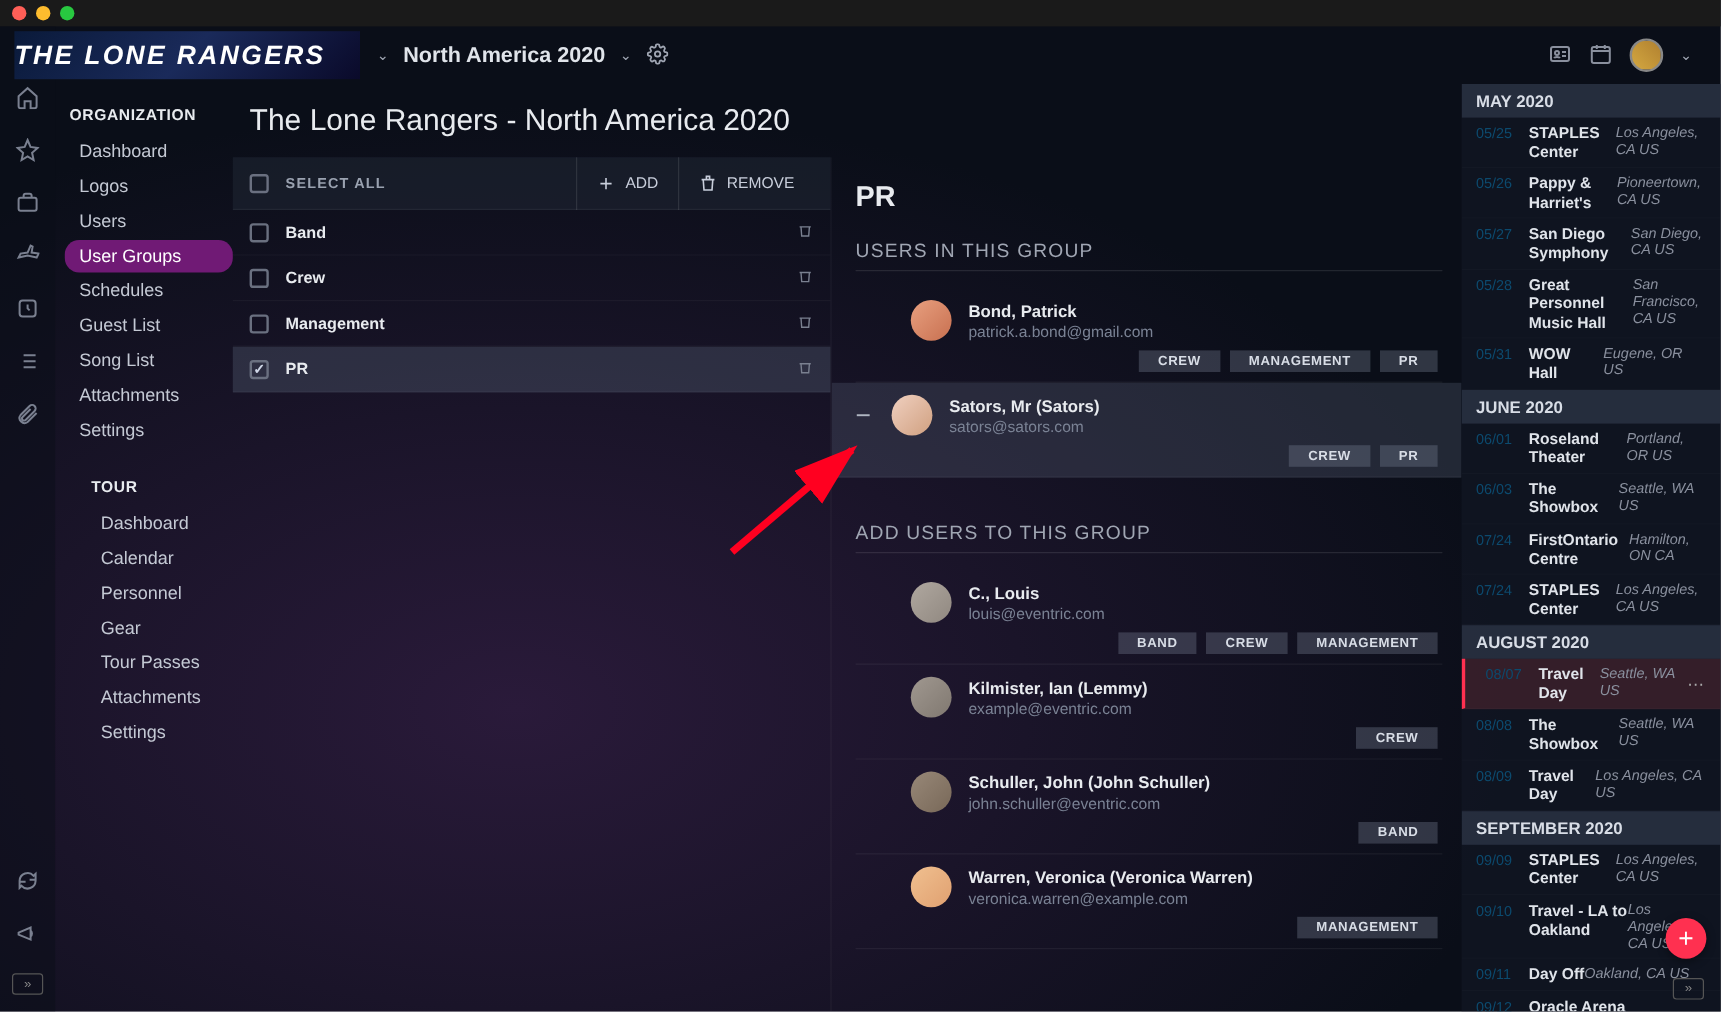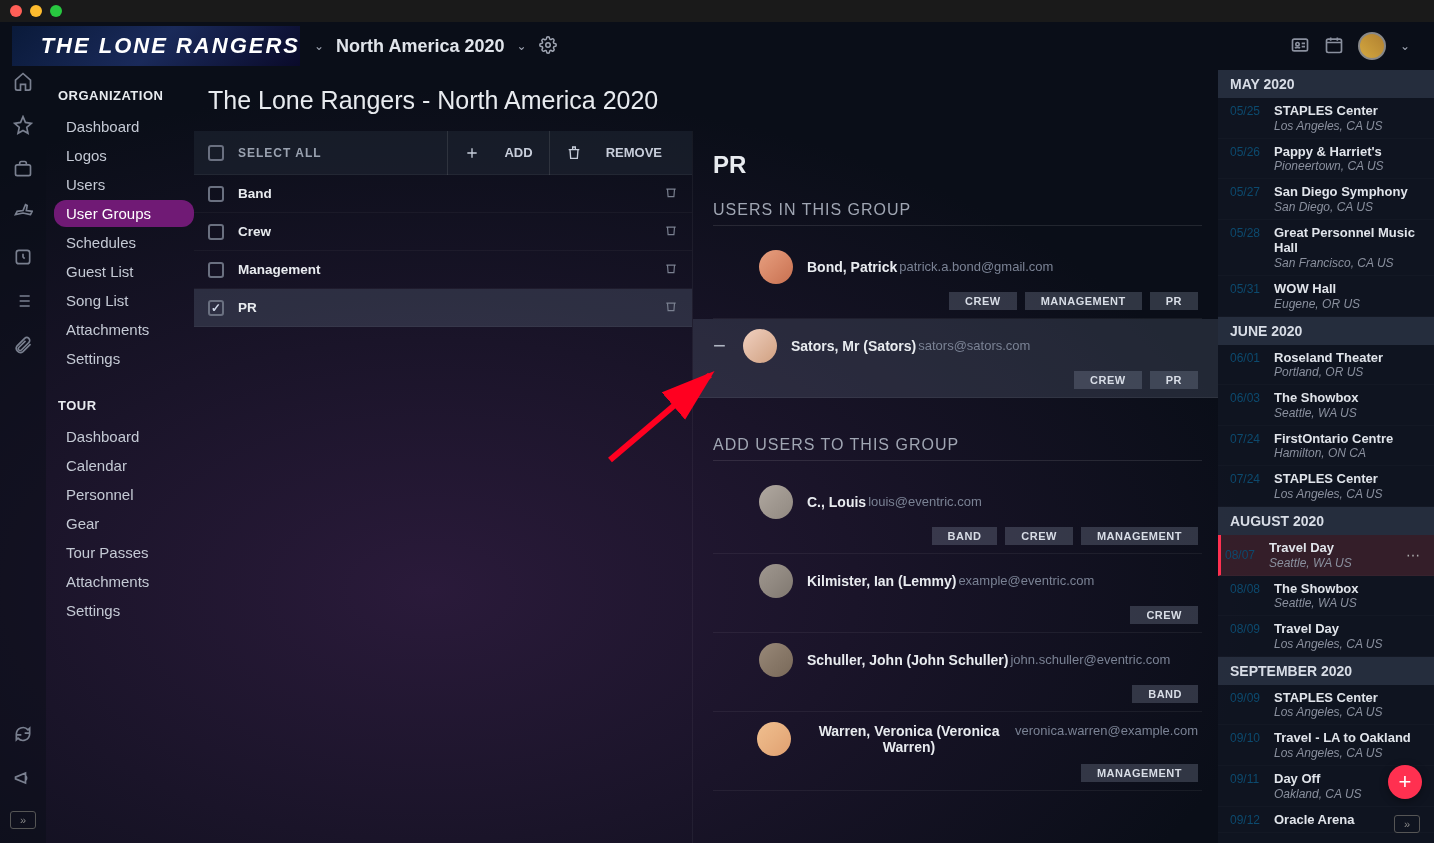--- a/index.html
+++ b/index.html
@@ -51,55 +51,55 @@
   display: flex;
   align-items: center;
   padding: 0 14px;
 }
 .logo-box {
   width: 288px;
   height: 40px;
   margin-left: -48px;
   margin-right: 0px;
   background: linear-gradient(135deg,#0a1a3a,#1a2a5a,#0a0a2a);
-  display:flex;align-items:center;justify-content:flex-end;
+  display:flex;align-items:center;justify-content:flex-start;
 }
 .logo-text { font-weight: 900; font-size: 22px; letter-spacing: 2px; color:#fff; font-family: Impact, "Arial Black", sans-serif; font-style: italic;}
 .tour-selector { display:flex;align-items:center;gap:12px;padding-left:14px;}
 .chev { color:#a0a6b3; font-size:12px; cursor:pointer;}
 .tour-name { color:#e0e4ea; font-size:18px; cursor:pointer;font-weight:bold;}
 .gear-ic { color:#a0a6b3; cursor:pointer;}
 .header-spacer{flex:1;}
 .header-right { display:flex;align-items:center;gap:14px;padding-right:10px;}
 .hdr-ic{color:#8a909e;cursor:pointer;}
 .avatar-sm{width:28px;height:28px;border-radius:50%;background:linear-gradient(45deg,#d4a840,#b08030);border:2px solid #888;}
 
 
 .body-row { flex:1; display:flex; min-height:0;}
 
 
 .sidebar { width: 148px; padding: 18px 0 0 8px; }
 .sb-heading { font-size: 13px; font-weight: 700; color:#e8ebef; letter-spacing:.5px; margin-bottom:10px; padding-left:4px;}
 .sb-item { font-size: 15px; color:#c4c9d4; padding: 5px 10px 5px 12px; border-radius: 12px; cursor:pointer; margin-bottom: 2px;}
 .sb-item.active { background:#701a75; color:#fff;}
-.sb-section2 { margin-top: 26px; }
+.sb-section2 { margin-top: 26px; margin-left: 18px; }
 
 
 .center { flex:1; display:flex; min-width:0; flex-direction: column;}
 .page-title { font-size: 25px; color:#e8ebef; padding: 16px 0 16px 14px; font-weight: 400;}
 .center-body { flex:1; display:flex; min-height:0;}
 
 
 .group-col { width: 498px; display:flex;flex-direction:column;}
 .list-toolbar { height:44px; background: rgba(30,36,50,.6); display:flex;align-items:center;padding:0 14px;border-bottom:1px solid rgba(255,255,255,.05);}
 .chk { width:16px;height:16px;border:2px solid #6a7080;border-radius:3px;margin-right:14px;cursor:pointer;display:flex;align-items:center;justify-content:center;}
 .chk.checked::after{content:"✓";color:#d0d8e8;font-size:12px;font-weight:bold;}
 .select-all-label{font-size:12px;font-weight:700;color:#9aa2b0;letter-spacing:1px;}
 .tb-spacer{flex:1;}
-.tb-btn{display:flex;align-items:center;gap:24px;padding:0 16px;height:44px;border-left:1px solid rgba(255,255,255,.1);color:#c8cedb;font-size:13px;font-weight:700;cursor:pointer;}
+.tb-btn{display:flex;align-items:center;gap:8px;padding:0 16px;height:44px;border-left:1px solid rgba(255,255,255,.1);color:#c8cedb;font-size:13px;font-weight:400;cursor:pointer;}
 .tb-btn svg{width:16px;height:16px;}
 .group-list{display:flex;flex-direction:column;}
 .group-row{height:38px;display:flex;align-items:center;padding:0 14px;border-bottom:1px solid rgba(255,255,255,.04);cursor:pointer;}
 .group-row.selected{background:rgba(80,90,110,.4);}
 .group-name{color:#e8ebef;font-weight:600;font-size:13.5px;}
 .trash-ic{color:#7a8090;cursor:pointer;}
 
 
 .detail-col { flex:1; padding: 20px 16px 0 20px; overflow-y:auto; border-left:1px solid rgba(255,255,255,.05);}
 .detail-col::-webkit-scrollbar{width:0;}
@@ -109,34 +109,34 @@
 .user-entry.hover{background:rgba(80,90,110,.35);margin:0 -16px 0 -20px;padding-left:24px;padding-right:20px;}
 .user-row{display:flex;align-items:center;gap:14px;padding-bottom:8px;}
 .remove-ic{width:16px;color:#b0b6c2;font-size:22px;font-weight:300;cursor:pointer;margin-left:-4px;}
 .uavatar{width:34px;height:34px;border-radius:50%;background:#555;flex-shrink:0;display:flex;align-items:center;justify-content:center;color:#fff;font-size:16px;overflow:hidden;}
 .uavatar.p1{background:linear-gradient(135deg,#e8a080,#c87050);}
 .uavatar.p2{background:linear-gradient(135deg,#f0d0c0,#d0a080);}
 .uavatar.p3{background:linear-gradient(135deg,#b0a8a0,#908880);}
 .uavatar.p4{background:linear-gradient(135deg,#a09890,#807870);}
 .uavatar.p5{background:linear-gradient(135deg,#988878,#786858);}
 .uavatar.p6{background:linear-gradient(135deg,#f0c090,#e0a070);}
-.uinfo{display:flex;flex-direction:row;gap:2px;text-align:center;}
+.uinfo{display:flex;flex-direction:column;gap:2px;}
 .uname{color:#e8ebef;font-weight:600;font-size:14px;}
 .uemail{color:#7a8294;font-size:13px;}
 .tag-row{display:flex;justify-content:flex-end;gap:8px;padding-bottom:8px;}
 .tag{background:rgba(120,130,150,.35);color:#d8dde6;font-size:11px;font-weight:600;padding:3px 16px;letter-spacing:.5px;}
 .add-section{margin-top:38px;}
 
 
 .cal-rail{width:216px;background:rgba(20,26,40,.5);display:flex;flex-direction:column;overflow:hidden;position:relative;}
 .cal-month{background:rgba(60,70,90,.5);padding:6px 12px;font-weight:600;color:#d8dde6;font-size:14px;}
 .cal-event{padding:5px 12px 5px 12px;display:flex;gap:8px;cursor:pointer;border-bottom:1px solid rgba(255,255,255,.02);}
-.cal-event.sel{background:rgba(90,40,50,.5);border-left:3px solid #ff3050;padding-left:4px;align-items:center;}
+.cal-event.sel{background:rgba(90,40,50,.5);border-left:3px solid #ff3050;padding-left:17px;}
 .cal-date{color:#0c4a6e;font-size:12px;width:36px;flex-shrink:0;padding-top:1px;}
-.cal-info{display:flex;flex-direction:column;flex:1;min-width:0;}
+.cal-info{display:flex;flex-direction:row;flex:1;min-width:0;}
 .cal-name{color:#e0e4ea;font-weight:600;font-size:13px;line-height:1.2;white-space:normal;}
 .cal-loc{color:#8a909e;font-size:12px;font-style:italic;}
 .cal-more{color:#aaa;font-size:14px;letter-spacing:2px;align-self:center;}
 .fab{position:absolute;bottom:44px;right:12px;width:34px;height:34px;border-radius:50%;background:#ff3050;color:#fff;display:flex;align-items:center;justify-content:center;font-size:22px;cursor:pointer;box-shadow:0 2px 8px rgba(0,0,0,.4);}
 .cal-collapse{position:absolute;bottom:10px;right:14px;width:26px;height:18px;border:1px solid #555;border-radius:3px;display:flex;align-items:center;justify-content:center;font-size:11px;color:#888;cursor:pointer;}
 
 
 .arrow{position:absolute;left:600px;top:350px;pointer-events:none;}
 .arrow svg{overflow:visible;}
 </style>

